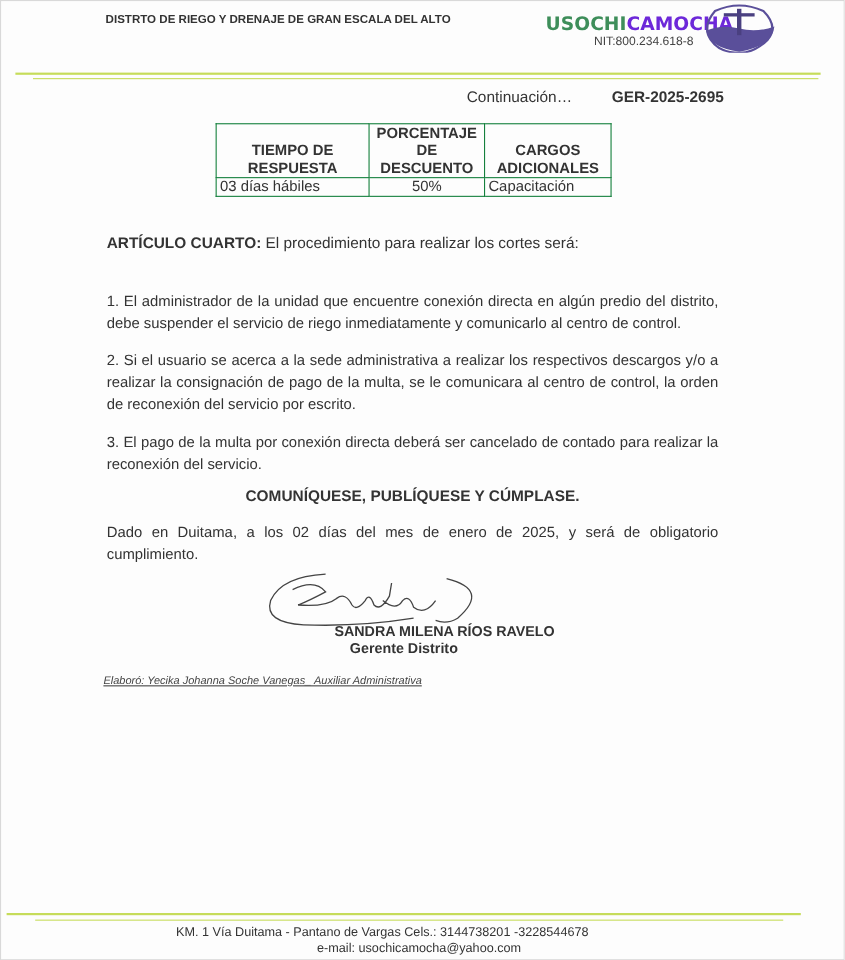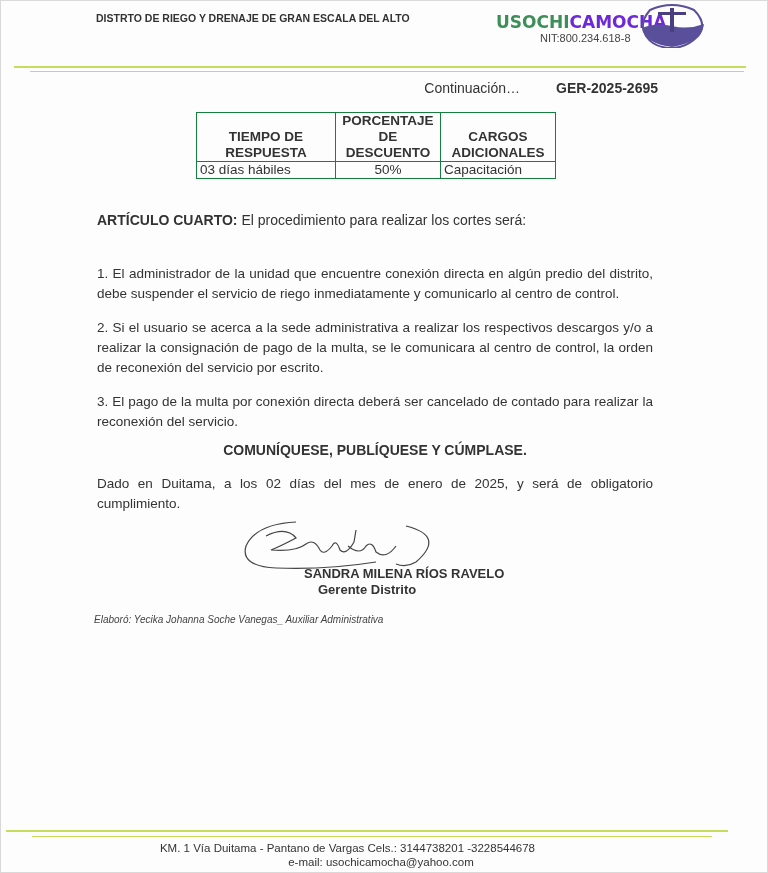--- a/index.html
+++ b/index.html
@@ -40,21 +40,21 @@
   table.t td, table.t th { border: 1px solid #15803d; padding: 0 3px; }
   table.t th { font-weight: bold; text-align: center; vertical-align: bottom; line-height: 16px; }
   table.t td { line-height: 16px; }
   .c1 { width: 132px; } .c2 { width: 98px; } .c3 { width: 108px; border-radius: 12px; }
   .para { position: absolute; left: 97px; width: 556px; font-size: 13.5px; line-height: 20px; text-align: justify; color: #333; }
   .para b { font-weight: bold; }
   .centered { position: absolute; left: 97px; width: 556px; text-align: center; font-weight: bold; font-size: 14px; color: #333; }
   .sig-svg { position: absolute; left: 236px; top: 516px; width: 210px; height: 60px; }
   .sig-name { position: absolute; left: 260px; top: 566px; font-size: 13px; font-weight: bold; color: #333; margin-left: 44px; }
   .sig-role { position: absolute; left: 318px; top: 582px; font-size: 13px; font-weight: bold; color: #333; }
-  .elaboro { position: absolute; left: 94px; top: 614px; font-size: 10px; font-style: italic; color: #444; }
+  .elaboro { position: absolute; left: 94px; top: 614px; font-size: 10px; font-style: italic; color: #444; text-decoration: underline; }
   .footer-line1 { position: absolute; left: 0; width: 695px; top: 842px; text-align: center; font-size: 11.5px; color: #333; }
   .footer-line2 { position: absolute; left: 0; width: 762px; top: 856px; text-align: center; font-size: 11.5px; color: #333; }
 </style>
 </head>
 <body>
 
 <div class="page-border"></div>
 
 <div class="hdr-title">
   <div>DISTRTO DE RIEGO Y DRENAJE DE GRAN ESCALA DEL ALTO</div>

